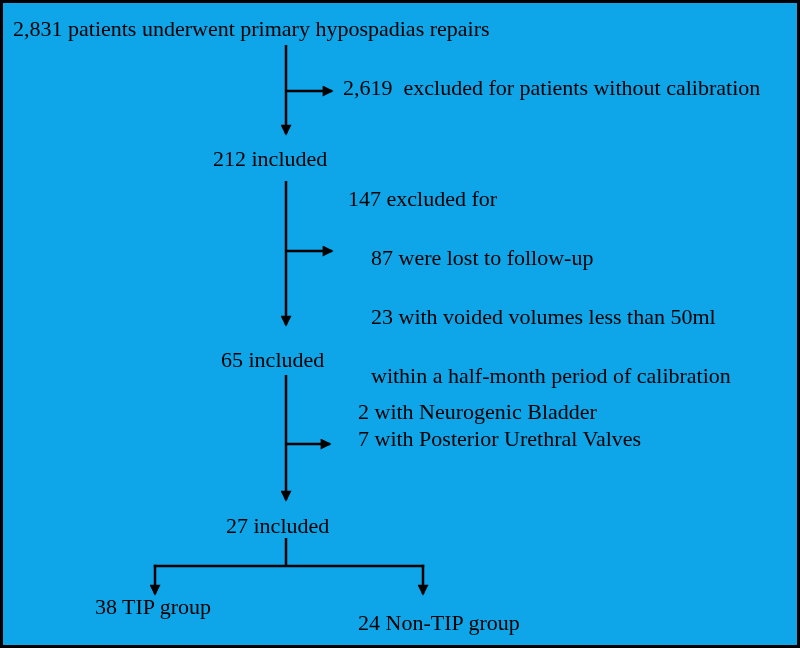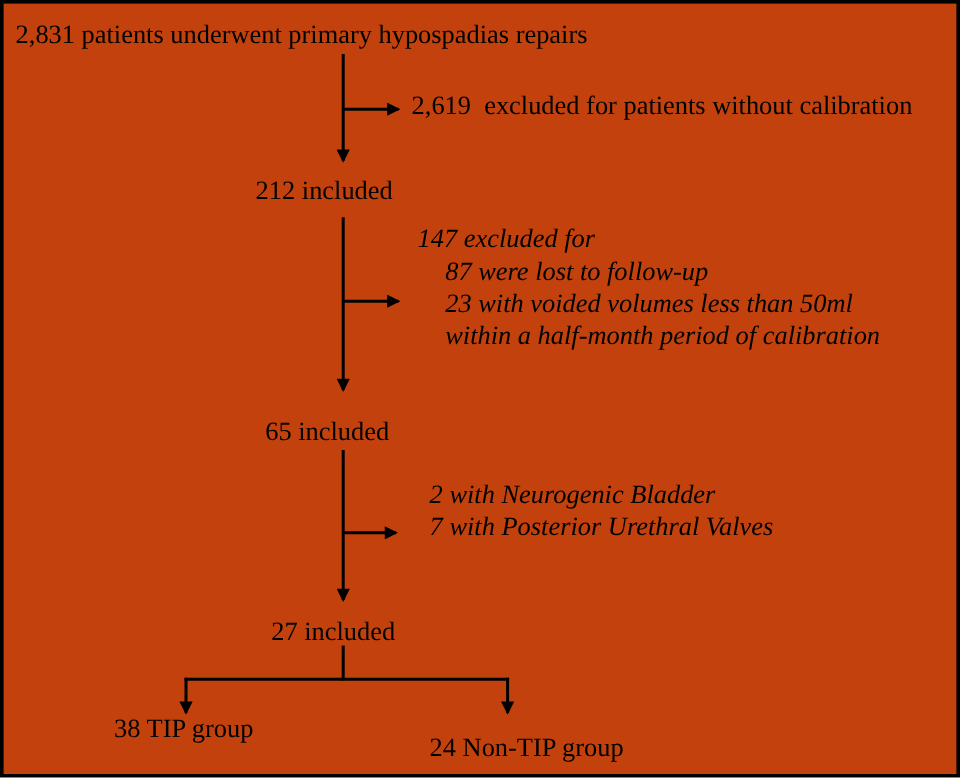--- a/index.html
+++ b/index.html
@@ -1,43 +1,43 @@
 <!DOCTYPE html>
 <html><head>
 <meta charset="utf-8">
 <style>
   * { margin: 0; padding: 0; box-sizing: border-box; }
   html, body { background: #ffffff; }
   .canvas {
     position: relative;
     width: 800px;
     height: 648px;
-    background: #c2410c;
+    background: #0ea5e9;
     border: 3px solid #000000;
     overflow: hidden;
     font-family: "Liberation Serif", "DejaVu Serif", serif;
     color: #000000;
   }
   .connectors {
     position: absolute;
     left: 0; top: 0;
     width: 800px; height: 648px;
     pointer-events: none;
   }
   .connectors line { stroke: #000000; stroke-width: 2.5; }
   .txt {
     position: absolute;
     font-size: 22px;
     line-height: 27px;
     white-space: pre;
     color: #000000;
   }
-  .block { position: absolute; font-size: 22px; line-height: 27px; font-style: italic; }
+  .block { position: absolute; font-size: 22px; line-height: 27px; }
   .block .item { white-space: pre; }
-  .indent-23 { padding-left: 23px; }
+  .indent-23 { padding-left: 23px; margin-top: 32px; }
   .indent-10 { padding-left: 10px; }
 </style>
 </head>
 <body>
 
 <div class="canvas">
 
   <svg class="connectors" width="800" height="648" viewBox="0 0 800 648" aria-hidden="true">
     <defs>
       <marker id="arrow" viewBox="0 0 10 10" refX="8.5" refY="5" markerUnits="userSpaceOnUse" markerWidth="13" markerHeight="11" orient="auto">

